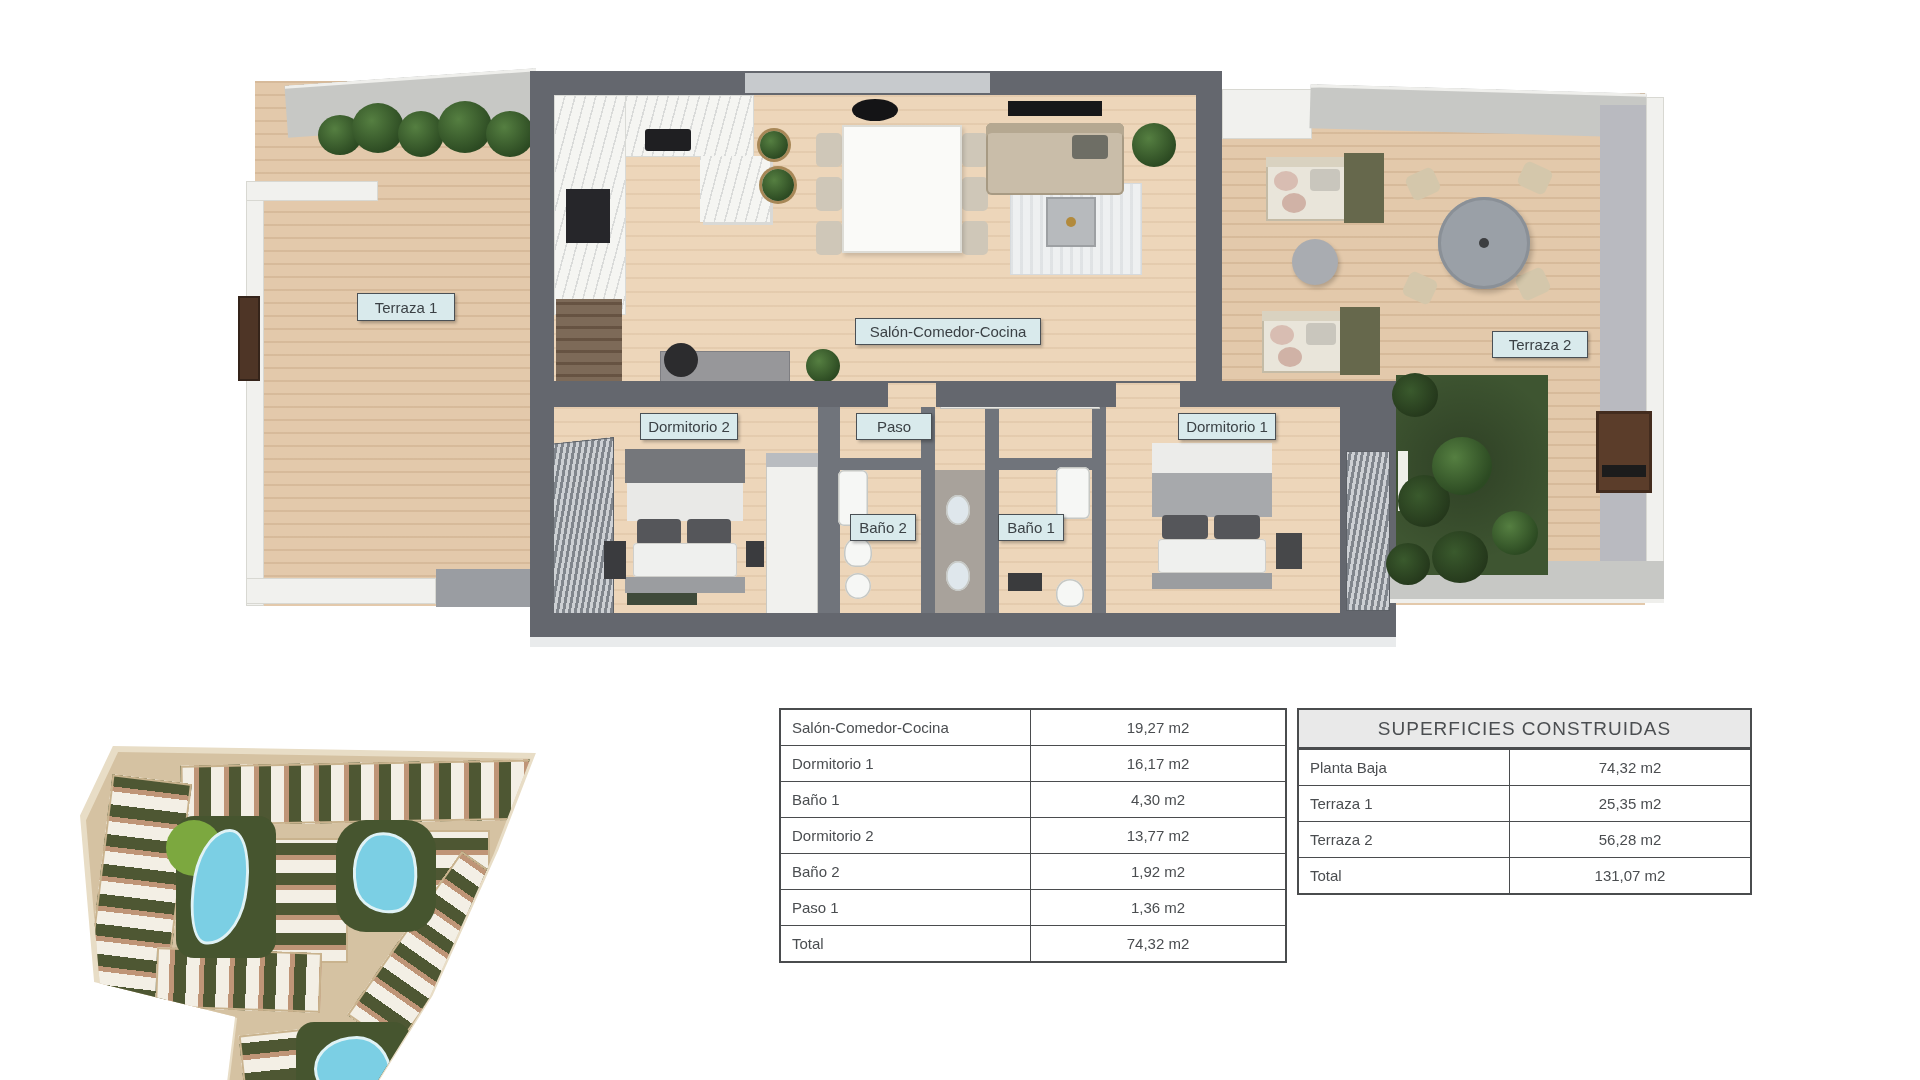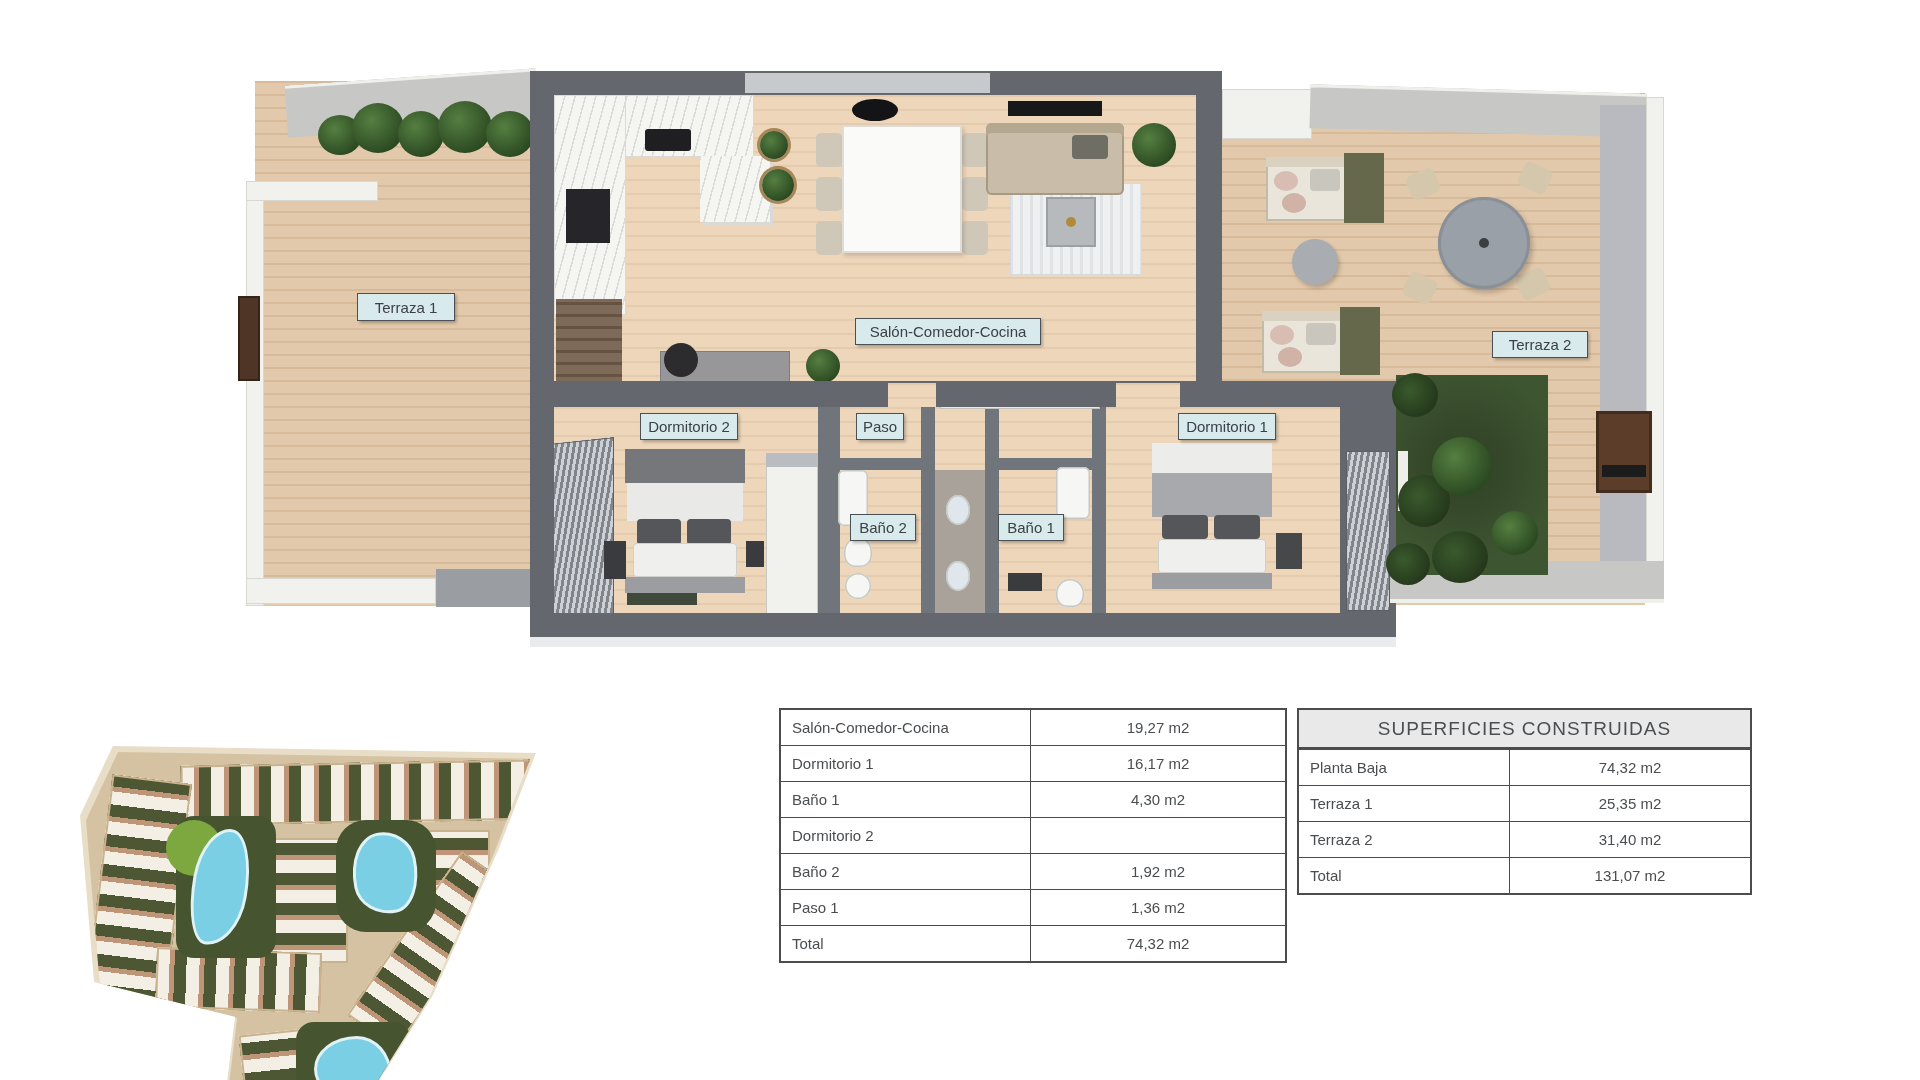--- a/index.html
+++ b/index.html
@@ -188,21 +188,21 @@
     </div>
     <div class="rlabel" style="left:855px;top:305px;width:186px;height:27px;">
       <span>Salón-Comedor-Cocina</span>
     </div>
     <div class="rlabel" style="left:1492px;top:318px;width:96px;height:27px;">
       <span>Terraza 2</span>
     </div>
     <div class="rlabel" style="left:640px;top:400px;width:98px;height:27px;">
       <span>Dormitorio 2</span>
     </div>
-    <div class="rlabel" style="left:856px;top:400px;width:48px;height:27px;">
+    <div class="rlabel" style="left:856px;top:400px;width:76px;height:27px;">
       <span>Paso</span>
     </div>
     <div class="rlabel" style="left:1178px;top:400px;width:98px;height:27px;">
       <span>Dormitorio 1</span>
     </div>
     <div class="rlabel" style="left:850px;top:501px;width:66px;height:27px;">
       <span>Baño 2</span>
     </div>
     <div class="rlabel" style="left:998px;top:501px;width:66px;height:27px;">
       <span>Baño 1</span>
@@ -238,20 +238,21 @@
     <div class="srow">
       <div class="scell-l">Dormitorio 1</div>
       <div class="scell-v">16,17 m2</div>
     </div>
     <div class="srow">
       <div class="scell-l">Baño 1</div>
       <div class="scell-v">4,30 m2</div>
     </div>
     <div class="srow">
       <div class="scell-l">Dormitorio 2</div>
+      <div class="scell-v">13,77 m2</div>
     </div>
     <div class="srow">
       <div class="scell-l">Baño 2</div>
       <div class="scell-v">1,92 m2</div>
     </div>
     <div class="srow">
       <div class="scell-l">Paso 1</div>
       <div class="scell-v">1,36 m2</div>
     </div>
     <div class="srow">
@@ -267,21 +268,21 @@
     <div class="srow">
       <div class="scell-l">Planta Baja</div>
       <div class="scell-v">74,32 m2</div>
     </div>
     <div class="srow">
       <div class="scell-l">Terraza 1</div>
       <div class="scell-v">25,35 m2</div>
     </div>
     <div class="srow">
       <div class="scell-l">Terraza 2</div>
-      <div class="scell-v">31,40 m2</div>
+      <div class="scell-v">56,28 m2</div>
     </div>
     <div class="srow">
       <div class="scell-l">Total</div>
       <div class="scell-v">131,07 m2</div>
     </div>
   </div>
 
 </div>
 
 </body></html>

